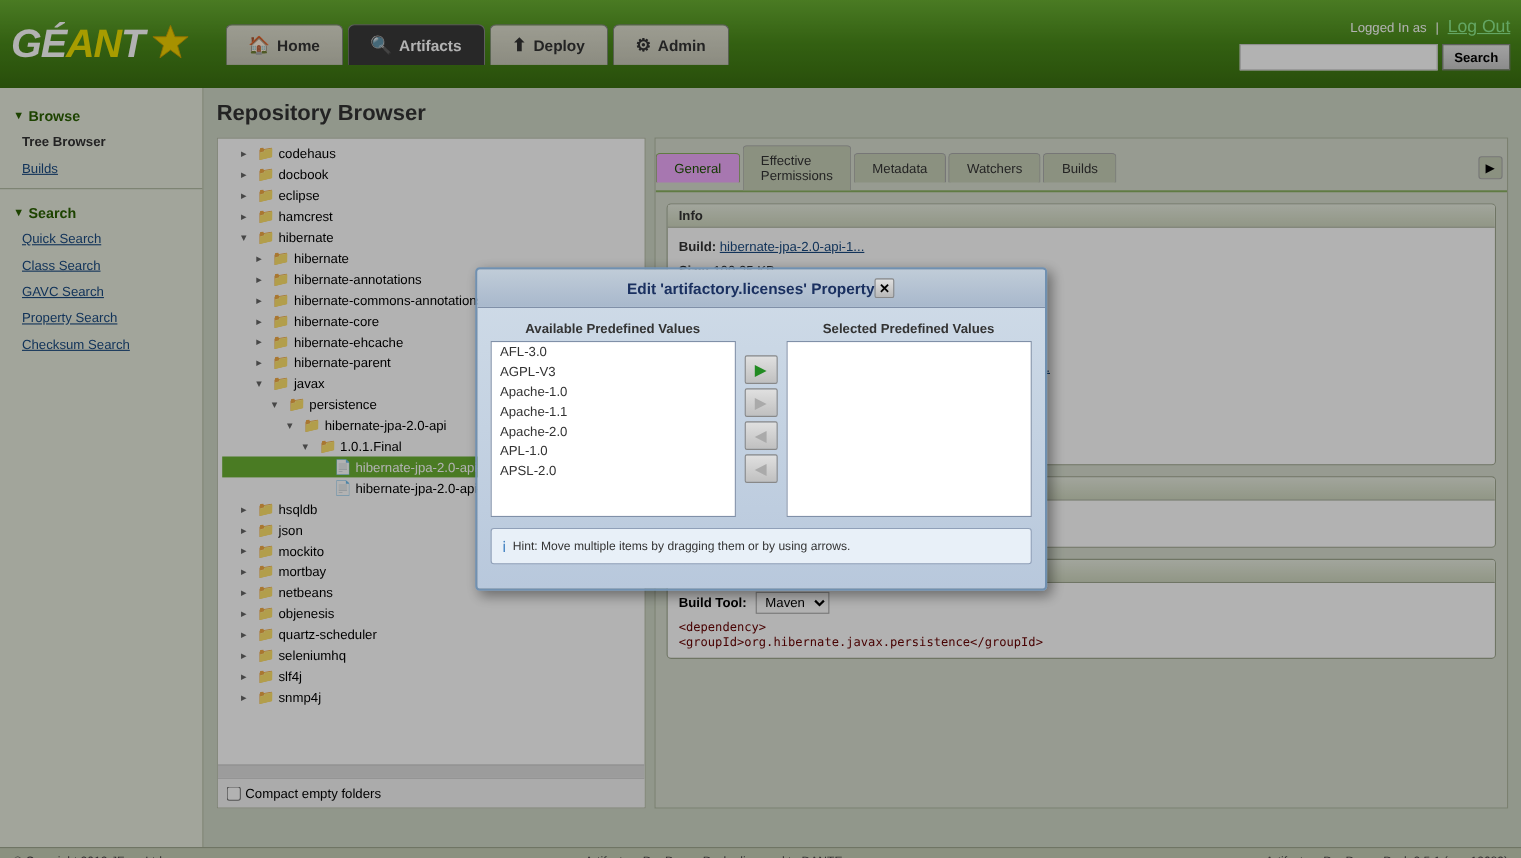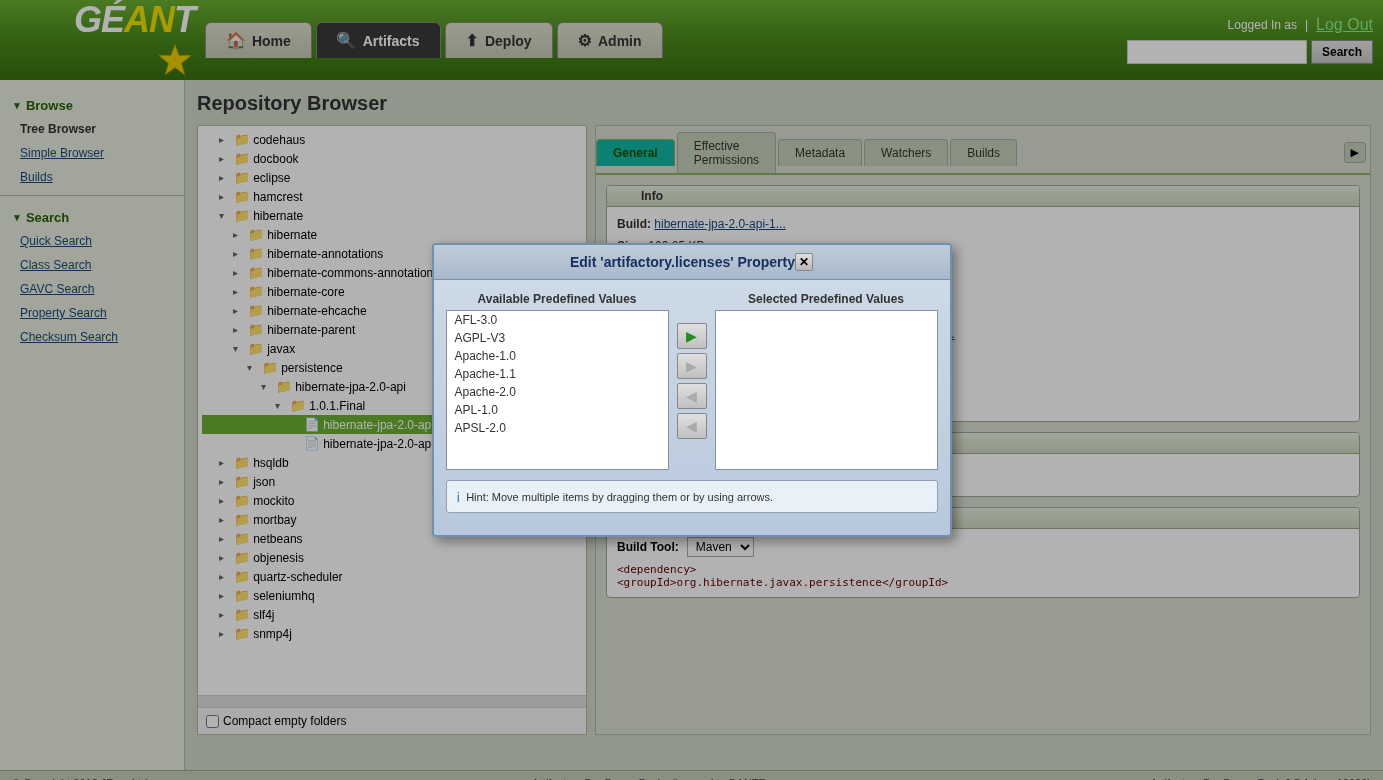--- a/index.html
+++ b/index.html
@@ -9,23 +9,22 @@
     #header {
       background: linear-gradient(to bottom, #6ab033 0%, #4a8a1a 50%, #3a7010 100%);
       height: 80px;
       display: flex;
       align-items: center;
       padding: 0 10px;
       position: relative;
     }
     #logo-area {
       display: flex;
-      align-items: flex-end;
+      align-items: flex-start;
       width: 185px;
-      flex-direction: column;
     }
     #logo-text {
       font-size: 36px;
       font-weight: bold;
       color: white;
       font-style: italic;
       letter-spacing: -1px;
     }
     #logo-star {
       width: 40px;
@@ -236,22 +235,22 @@
       border: 1px solid #aaa;
       border-bottom: none;
       background: #c8d0b8;
       cursor: pointer;
       font-size: 12px;
       color: #333;
       border-radius: 4px 4px 0 0;
       margin-right: 2px;
     }
     .detail-tab.active {
-      background: #14b8a6;
-      font-weight: bold;
+      background: #f0abfc;
+      font-weight: normal;
       border-color: #8ab060;
       color: #1a5000;
     }
     .tab-next-btn {
       margin-left: auto;
       margin-right: 4px;
       background: #c8d0b8;
       border: 1px solid #aaa;
       border-radius: 3px;
       padding: 3px 6px;
@@ -546,23 +545,20 @@
 
 <div id="main-container">
 
   <div id="sidebar">
     <div class="sidebar-section-title">
       <span class="sidebar-triangle">▼</span>
       <span>Browse</span>
     </div>
     <div class="sidebar-item active">
       <span>Tree Browser</span>
-    </div>
-    <div class="sidebar-item">
-      <span>Simple Browser</span>
     </div>
     <div class="sidebar-item">
       <span>Builds</span>
     </div>
     <div class="sidebar-divider"></div>
     <div class="sidebar-section-title">
       <span class="sidebar-triangle">▼</span>
       <span>Search</span>
     </div>
     <div class="sidebar-item">
@@ -780,21 +776,21 @@
           <div class="detail-tab">
             <span>Builds</span>
           </div>
           <button class="tab-next-btn">▶</button>
         </div>
 
         <div id="detail-content">
 
           <div class="section-box">
             <div class="section-title">
-              <span style="margin-left:24px;">Info</span>
+              <span style="margin-left:0;">Info</span>
             </div>
             <div class="section-content">
               <div class="info-row">
                 <span class="info-label">Build:</span>
                 <a class="info-link">hibernate-jpa-2.0-api-1...</a>
               </div>
               <div class="info-row">
                 <span class="info-label">Size:</span>
                 <span class="info-value">100.25 KB</span>
               </div>

